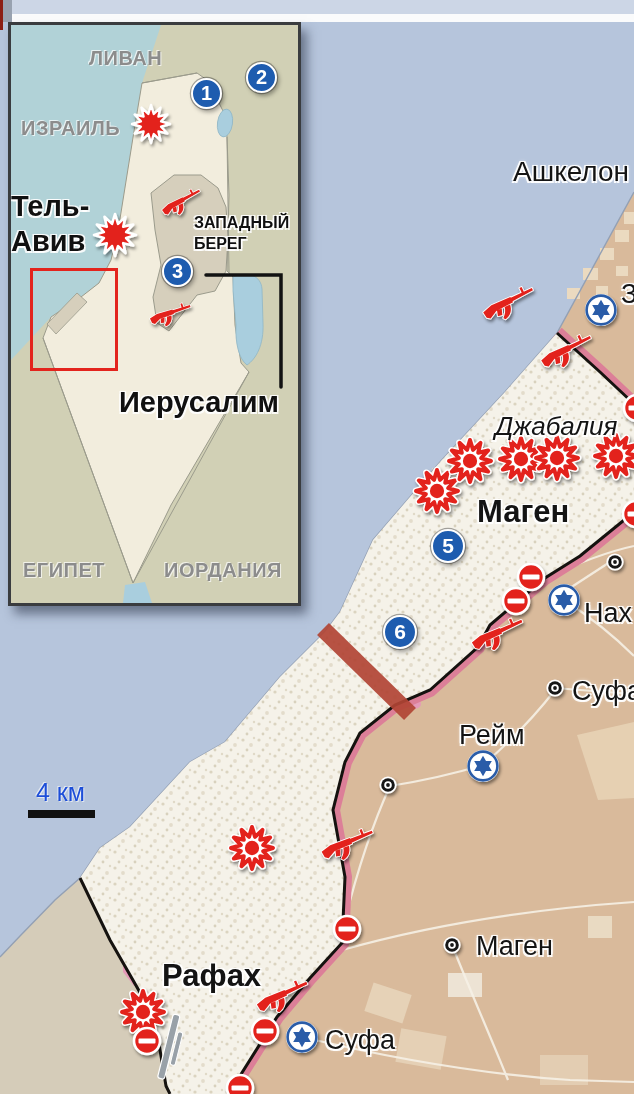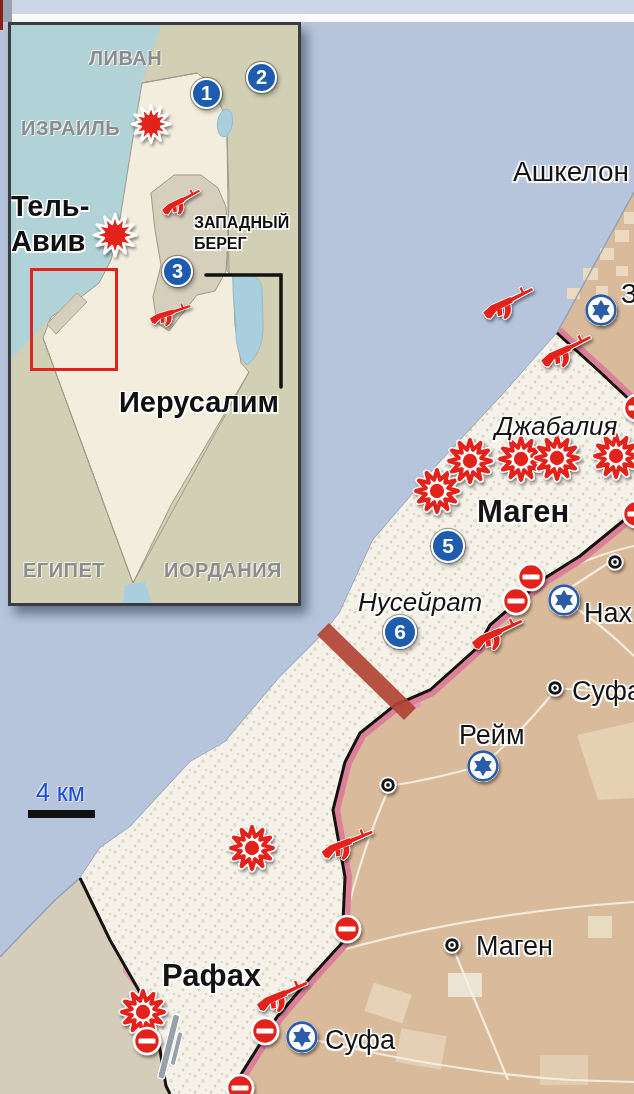--- a/index.html
+++ b/index.html
@@ -195,21 +195,20 @@
 
   <div class="band" style="top:0;height:14px;background:#ccd6e6;"></div>
   <div class="band" style="top:14px;height:8px;background:#fafbfc;"></div>
   <div style="position:absolute;left:0;top:0;width:3px;height:30px;background:#8c1f15;"></div>
   <div style="position:absolute;left:3px;top:0;width:9px;height:22px;background:#98a2b0;"></div>
 
   <div class="lbl city" style="left:513px;top:157px;font-size:28px;">Ашкелон</div>
   <div class="lbl city" style="left:621px;top:280px;">З</div>
   <div class="lbl it" style="left:495px;top:413px;">Джабалия</div>
   <div class="lbl big" style="left:477px;top:496px;font-size:31px;">Маген</div>
-  <div class="lbl it" style="left:358px;top:589px;">Нусейрат</div>
   <div class="lbl city" style="left:584px;top:599px;">Нах</div>
   <div class="lbl city" style="left:572px;top:677px;">Суфа</div>
   <div class="lbl city" style="left:459px;top:721px;">Рейм</div>
   <div class="lbl city" style="left:476px;top:932px;text-align:right;">Маген</div>
   <div class="lbl big" style="left:150px;top:960px;font-size:31px;padding-left:12px;">Рафах</div>
   <div class="lbl city" style="left:325px;top:1026px;">Суфа</div>
 
   <div class="num main" style="left:431px;top:529px;">5</div>
   <div class="num main" style="left:383px;top:615px;">6</div>
 

